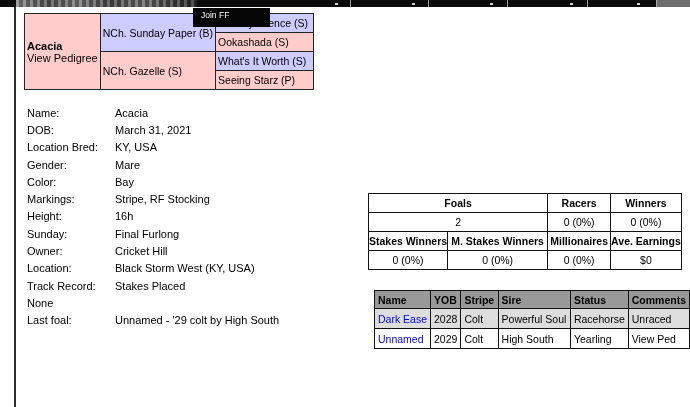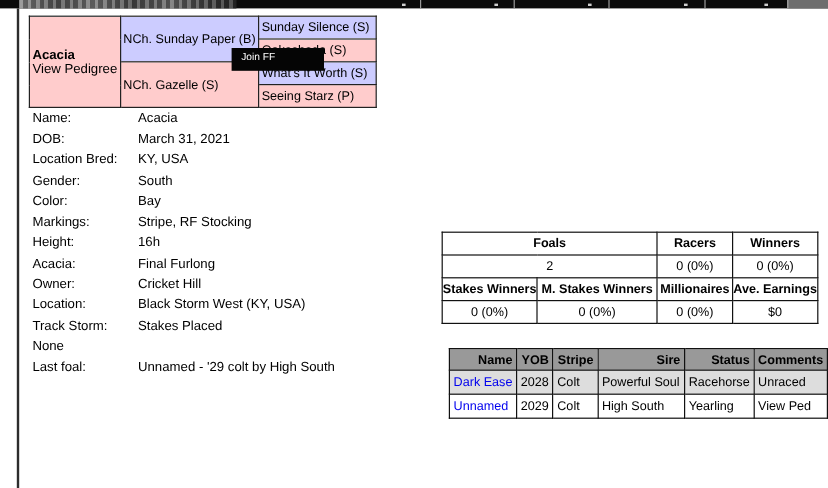--- a/index.html
+++ b/index.html
@@ -15,51 +15,51 @@
               linear-gradient(90deg,#8a8a8a 0%,#555 18%,#7a7a7a 34%,#4a4a4a 52%,#6b6b6b 70%,#3d3d3d 88%,#2b2b2b 100%); }
   .navsep { position:absolute; top:0; width:1px; height:7px; background:#9a9a9a; }
   .navdot { position:absolute; width:3px; height:2px; top:3px; background:#cfcfcf; }
   .scrollcorner { position:absolute; right:0; top:0; width:34px; height:7px; background:#6e6e6e; border-left:1px solid #aaa; }
 
   
   .pageborder { position:absolute; left:14px; top:7px; width:2px; height:400px; background:#2d2d2d; }
 
   
   .tooltip { position:absolute; left:193px; top:8px; width:77px; height:19px; background:#050505;
-             color:#fff; font-size:8.5px; padding:2px 0 0 8px; z-index:30;margin-top:32px; }
+             color:#fff; font-size:8.5px; padding:2px 0 0 8px; z-index:30; }
 
   
   table { border-collapse:collapse; }
   .pedigree { position:absolute; left:24px; top:13px; table-layout:fixed; z-index:10; }
   .pedigree td { border:1px solid #222; font-size:10.5px; padding:0 2px; vertical-align:middle;
                  overflow:hidden; white-space:nowrap; height:19px; }
   .pink { background:#FFCCCC; }
   .lav  { background:#CCCCFF; }
   .ped-main { width:72px; padding-left:3px; }
   .ped-name { font-weight:bold; font-size:11px; }
   .ped-view { font-size:11px; cursor:pointer; }
 
   
-  .details { position:absolute; left:27px; top:90px; font-size:11px; }
+  .details { position:absolute; left:27px; top:104px; font-size:11px; }
   .drow { display:flex; height:17.3px; align-items:center; }
   .dlabel { width:88px; flex:0 0 88px; }
   .dvalue { white-space:nowrap; }
   .italic { font-style:italic; }
 
   
   .stats { position:absolute; left:368px; top:193px; table-layout:fixed; background:#fff; }
   .stats td { border:1px solid #111; height:19px; text-align:center; font-size:10.5px;
               white-space:nowrap; overflow:hidden; }
   .stats td.h { font-weight:bold;text-align:center; }
 
   
   .foals { position:absolute; left:374px; top:290px; table-layout:fixed; border:1px solid #111; }
   .foals td { border:1px solid #111; height:20px; font-size:10.5px; padding:0 3px;
               white-space:nowrap; overflow:hidden; }
-  .foals tr.hdr td { background:#999999; font-weight:bold; text-align:right; height:18px; }
+  .foals tr.hdr td { background:#999999; font-weight:bold; text-align:left; height:18px; }
   .foals tr.alt td { background:#DDDDDD; }
   .link { color:#0000EE; cursor:pointer;margin-top:44px; }
 </style>
 </head>
 <body>
 
 <div id="canvas">
 
   <div class="topnav">
     <div class="banner"></div>
@@ -110,48 +110,48 @@
     <div class="drow">
       <span class="dlabel">DOB:</span>
       <span class="dvalue">March 31, 2021</span>
       </div>
     <div class="drow">
       <span class="dlabel">Location Bred:</span>
       <span class="dvalue">KY, USA</span>
       </div>
     <div class="drow">
       <span class="dlabel">Gender:</span>
-      <span class="dvalue">South</span>
+      <span class="dvalue">Mare</span>
       </div>
     <div class="drow">
       <span class="dlabel">Color:</span>
       <span class="dvalue">Bay</span>
       </div>
     <div class="drow">
       <span class="dlabel">Markings:</span>
       <span class="dvalue">Stripe, RF Stocking</span>
       </div>
     <div class="drow">
       <span class="dlabel">Height:</span>
       <span class="dvalue">16h</span>
       </div>
     <div class="drow">
-      <span class="dlabel">Acacia:</span>
+      <span class="dlabel">Sunday:</span>
       <span class="dvalue">Final Furlong</span>
       </div>
     <div class="drow">
       <span class="dlabel">Owner:</span>
       <span class="dvalue">Cricket Hill</span>
       </div>
     <div class="drow">
       <span class="dlabel">Location:</span>
       <span class="dvalue">Black Storm West (KY, USA)</span>
       </div>
     <div class="drow">
-      <span class="dlabel">Track Storm:</span>
+      <span class="dlabel">Track Record:</span>
       <span class="dvalue">Stakes Placed</span>
       </div>
     <div class="drow">
       <span class="dvalue">None</span>
       </div>
     <div class="drow">
       <span class="dlabel">Last foal:</span>
       <span class="dvalue">Unnamed - '29 colt by High South</span>
       </div>
   </div>

